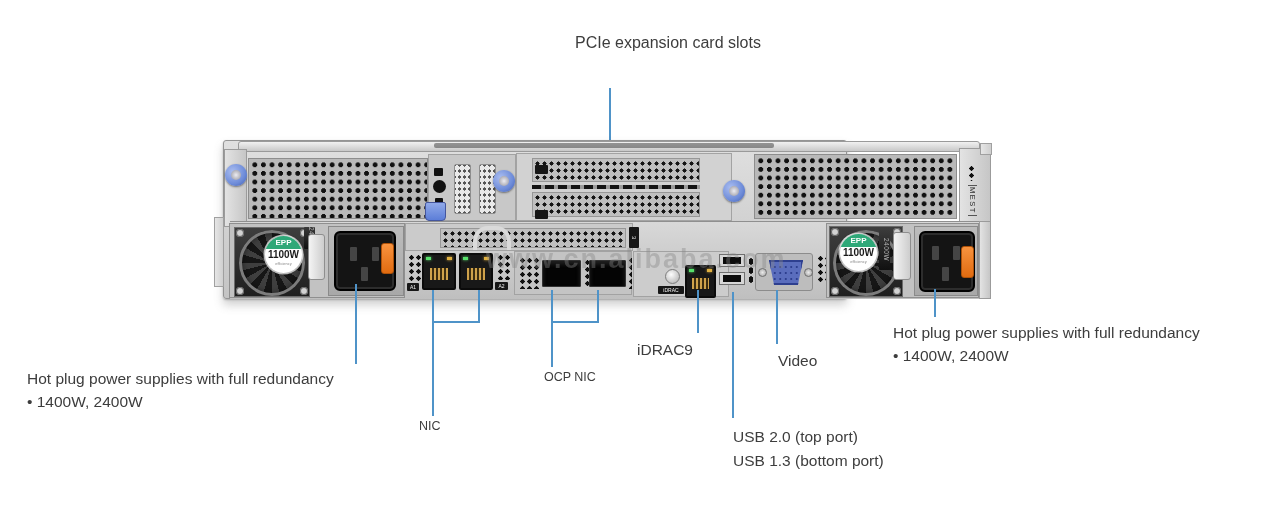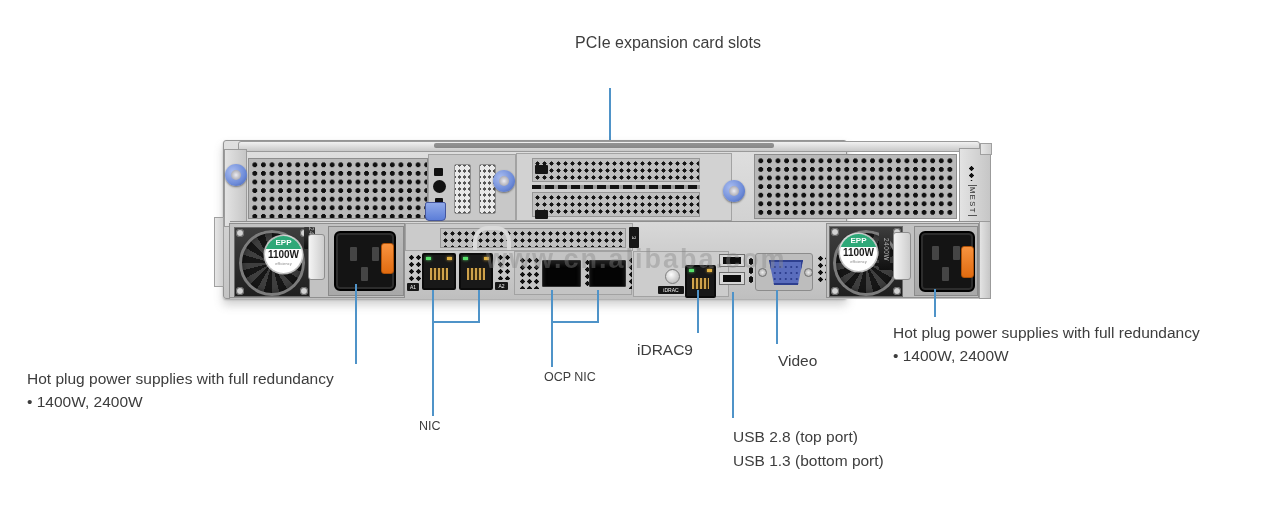--- a/index.html
+++ b/index.html
@@ -270,21 +270,21 @@
     <div>Hot plug power supplies with full redundancy</div>
     <div>• 1400W, 2400W</div>
   </div>
 
   <div class="label lbl-sm" style="left:419px;top:418px;">NIC</div>
   <div class="label lbl-sm" style="left:544px;top:369px;">OCP NIC</div>
   <div class="label lbl-lg" style="left:637px;top:339px;">iDRAC9</div>
   <div class="label lbl-lg" style="left:778px;top:350px;">Video</div>
 
   <div class="label lbl-lg" style="left:733px;top:425px;line-height:23.5px;">
-    <div>USB 2.8 (top port)</div>
+    <div>USB 2.0 (top port)</div>
     <div>USB 1.3 (bottom port)</div>
   </div>
 
   <div class="label lbl-lg" style="left:893px;top:322px;">
     <div>Hot plug power supplies with full redundancy</div>
     <div>• 1400W, 2400W</div>
   </div>
 
 </div>
 

